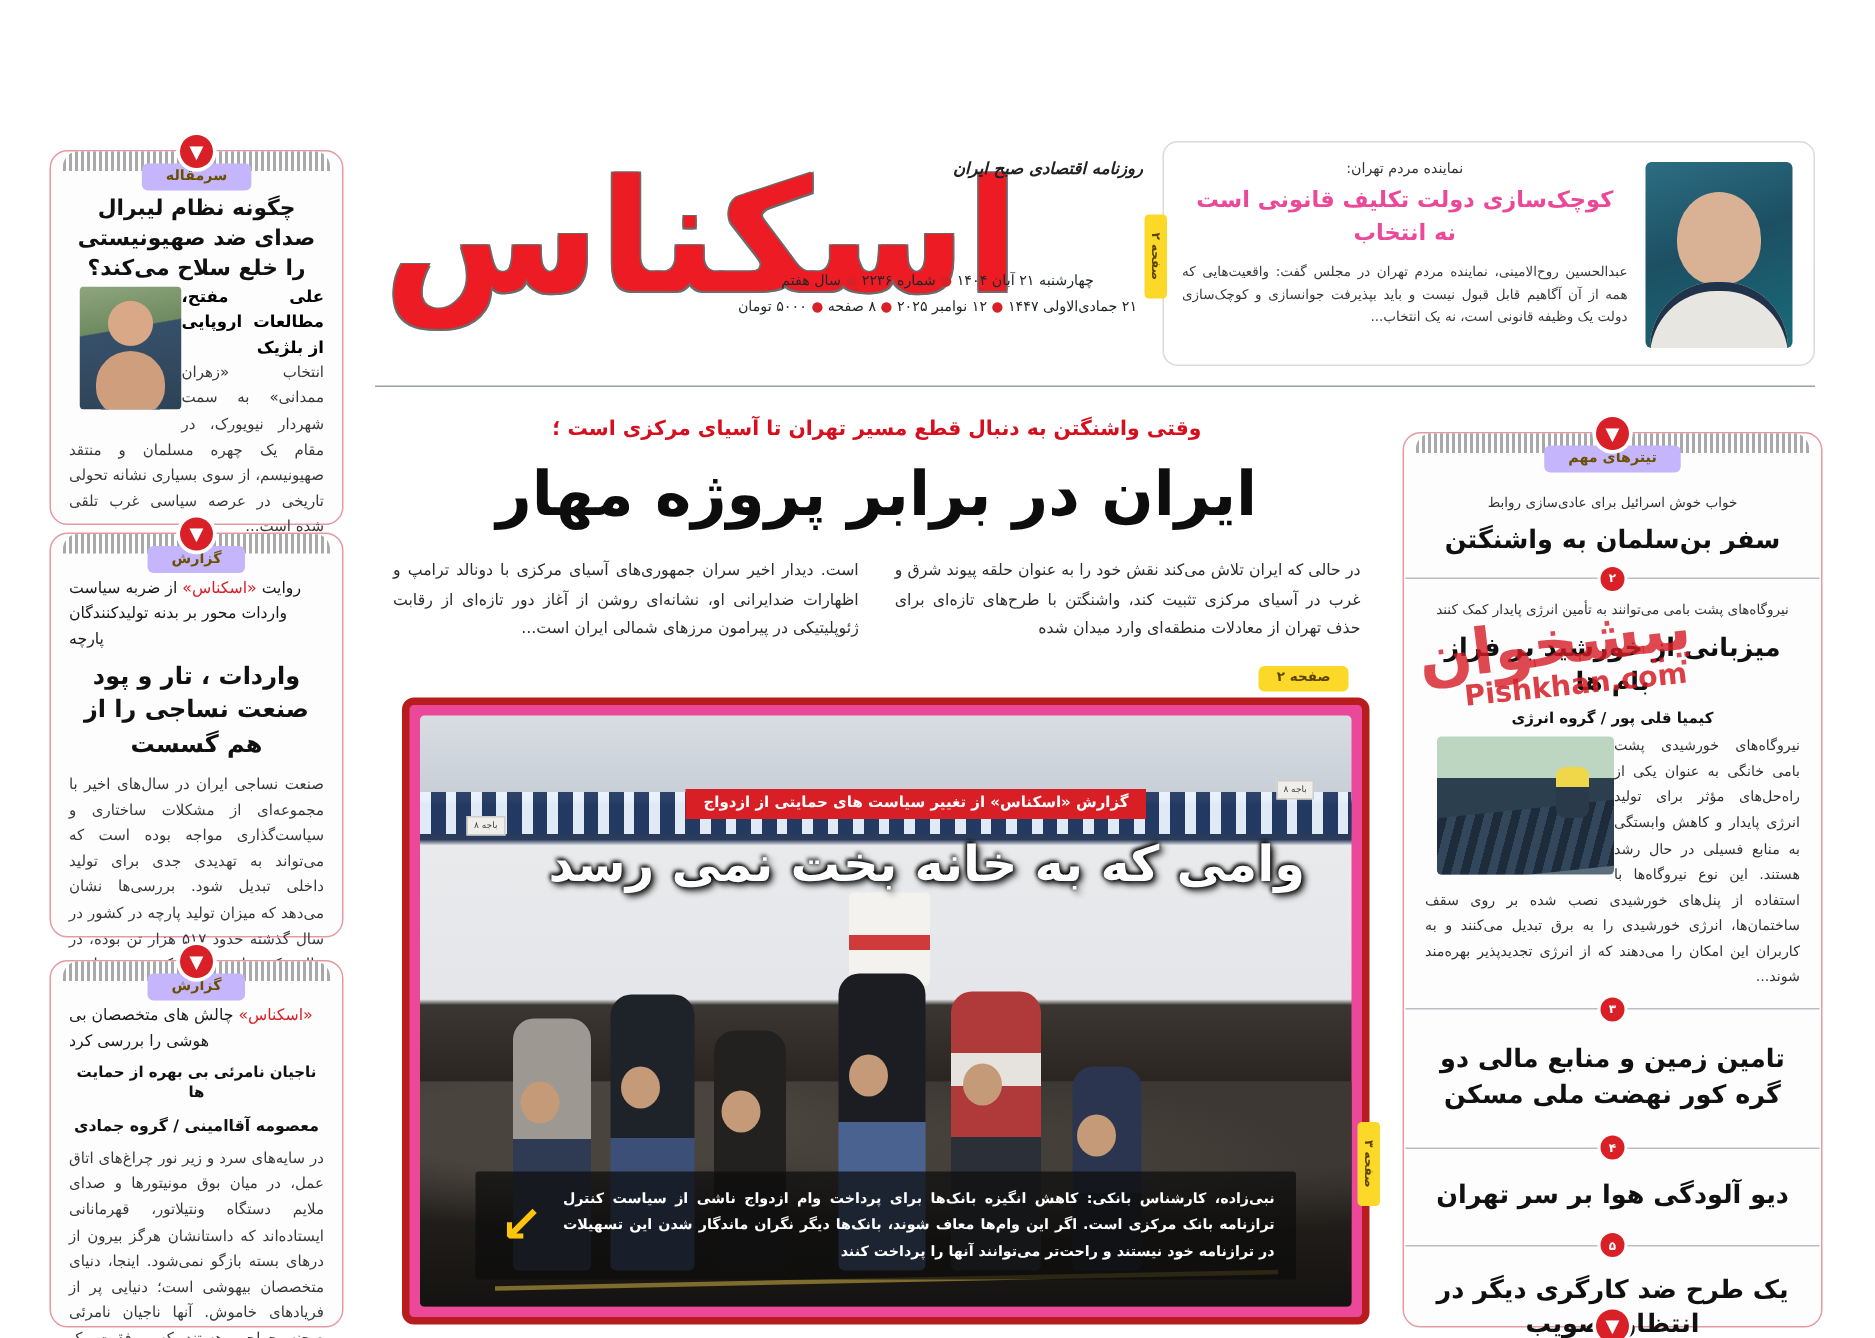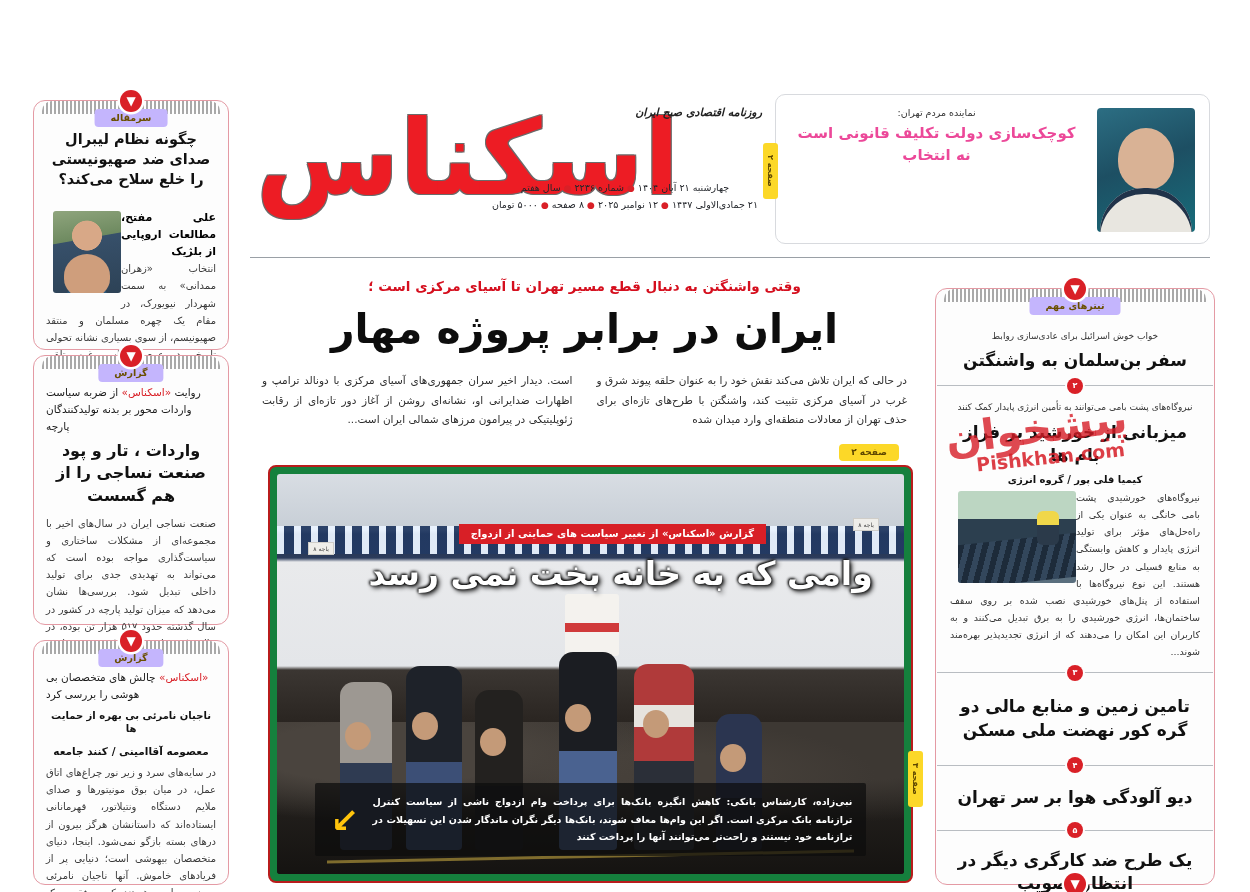--- a/index.html
+++ b/index.html
@@ -108,21 +108,21 @@
     vertical-align: middle;
   }
 
   
   #editorial-card { left: 33px;  top: 100px; width: 196px; height: 250px; }
   #textile-card   { left: 33px;  top: 355px; width: 196px; height: 270px; }
   #anesthesia-card{ left: 33px;  top: 640px; width: 196px; height: 245px; }
 
   .card-inner { padding: 28px 12px 10px; }
 
-  .ed-head { font-size: 14.5px; padding: 0 2px; margin-bottom: 20px; }
+  .ed-head { font-size: 14.5px; padding: 0 2px; margin-bottom: 0; }
   .ed-flow { }
   .ed-photo {
     float: left;
     width: 68px; height: 82px;
     margin: 2px 0 4px 7px;
     border-radius: 3px;
     background:
       radial-gradient(circle at 50% 30%, #d8a887 0 22%, transparent 23%),
       linear-gradient(170deg, #8fa57d 0%, #6e8a60 35%, #37506a 36%, #2d4256 100%);
     position: relative;
@@ -242,22 +242,22 @@
     background:#fcd828; color:#5c4500;
     font-size: 9px; font-weight: bold;
     padding: 3px 12px 4px; border-radius: 4px;
   }
   #lead-page-badge { right: 8px; top: 166px; }
 
   
   #photo-block {
     position: absolute; left: 268px; top: 465px;
     width: 645px; height: 418px;
-    border: 2px solid #b91c1c; border-radius: 8px;
-    background: #15803d; padding: 7px;
+    border: 5px solid #b91c1c; border-radius: 8px;
+    background: #ec4899; padding: 7px;
   }
   .photo {
     position: relative; width: 100%; height: 100%;
     border-radius: 3px; overflow: hidden;
     background:
       linear-gradient(180deg, #d8dde3 0%, #c7ced6 14%, #1e2a44 15%, #2c3c5c 21%, #e9eaec 22%, #e4e6e9 48%,
                       #3b3632 49%, #2a2521 62%, #1a1715 63%, #151311 100%);
   }
   .photo .counterglow {
     position:absolute; left:0; right:0; top:13%; height:7%;
@@ -426,21 +426,21 @@
     </div>
   </div>
 
   <div class="card" id="anesthesia-card">
     <div class="stripes"></div>
     <div class="arrow-badge">▼</div>
     <div class="kicker-tag">گزارش</div>
     <div class="card-inner">
       <div class="over-title"><span class="brand">«اسکناس»</span><span> چالش های متخصصان بی هوشی را بررسی کرد</span></div>
       <div class="headline" style="font-size:10px;margin:6px 0 7px">ناجیان نامرئی بی بهره از حمایت ها</div>
-      <div class="byline" style="text-align:center;margin-bottom:4px">معصومه آقاامینی / کنند جامعه</div>
+      <div class="byline" style="text-align:center;margin-bottom:4px">معصومه آقاامینی / گروه جمادی</div>
       <div class="body-text">در سایه‌های سرد و زیر نور چراغ‌های اتاق عمل، در میان بوق مونیتورها و صدای ملایم دستگاه ونتیلاتور، قهرمانانی ایستاده‌اند که داستانشان هرگز بیرون از درهای بسته بازگو نمی‌شود. اینجا، دنیای متخصصان بیهوشی است؛ دنیایی پر از فریادهای خاموش. آنها ناجیان نامرئی صحنه جراحی هستند که موفقیت یک عمل پیچیده را ممکن می‌سازند...</div>
 
     </div>
   </div>
 
   <div id="masthead">
     <div class="logo-wrap">
       <div class="tagline">روزنامه اقتصادی صبح ایران</div>
       <div class="logo">اسکناس</div>
       <div class="dateline">
@@ -465,20 +465,21 @@
   </div>
   <div class="hr-full"></div>
 
   <div class="card" id="interview-card">
     <div class="side-tab" id="tab-right-2">صفحه ۲</div>
     <div class="iv-inner">
       <div class="iv-photo"></div>
       <div class="iv-text">
         <div class="iv-kicker">نماینده مردم تهران:</div>
         <div class="iv-head">کوچک‌سازی دولت تکلیف قانونی است نه انتخاب</div>
+        <div class="iv-lead">عبدالحسین روح‌الامینی، نماینده مردم تهران در مجلس گفت: واقعیت‌هایی که همه از آن آگاهیم قابل قبول نیست و باید بپذیرفت جوانسازی و کوچک‌سازی دولت یک وظیفه قانونی است، نه یک انتخاب...</div>
       </div>
     </div>
   </div>
 
   <div id="lead-article">
     <div class="lead-kicker">وقتی واشنگتن به دنبال قطع مسیر تهران تا آسیای مرکزی است ؛</div>
     <div class="lead-head">ایران در برابر پروژه مهار</div>
     <div class="lead-cols">
       <div>در حالی که ایران تلاش می‌کند نقش خود را به عنوان حلقه پیوند شرق و غرب در آسیای مرکزی تثبیت کند، واشنگتن با طرح‌های تازه‌ای برای حذف تهران از معادلات منطقه‌ای وارد میدان شده</div>
       <div>است. دیدار اخیر سران جمهوری‌های آسیای مرکزی با دونالد ترامپ و اظهارات ضدایرانی او، نشانه‌ای روشن از آغاز دور تازه‌ای از رقابت ژئوپلیتیکی در پیرامون مرزهای شمالی ایران است...</div>

